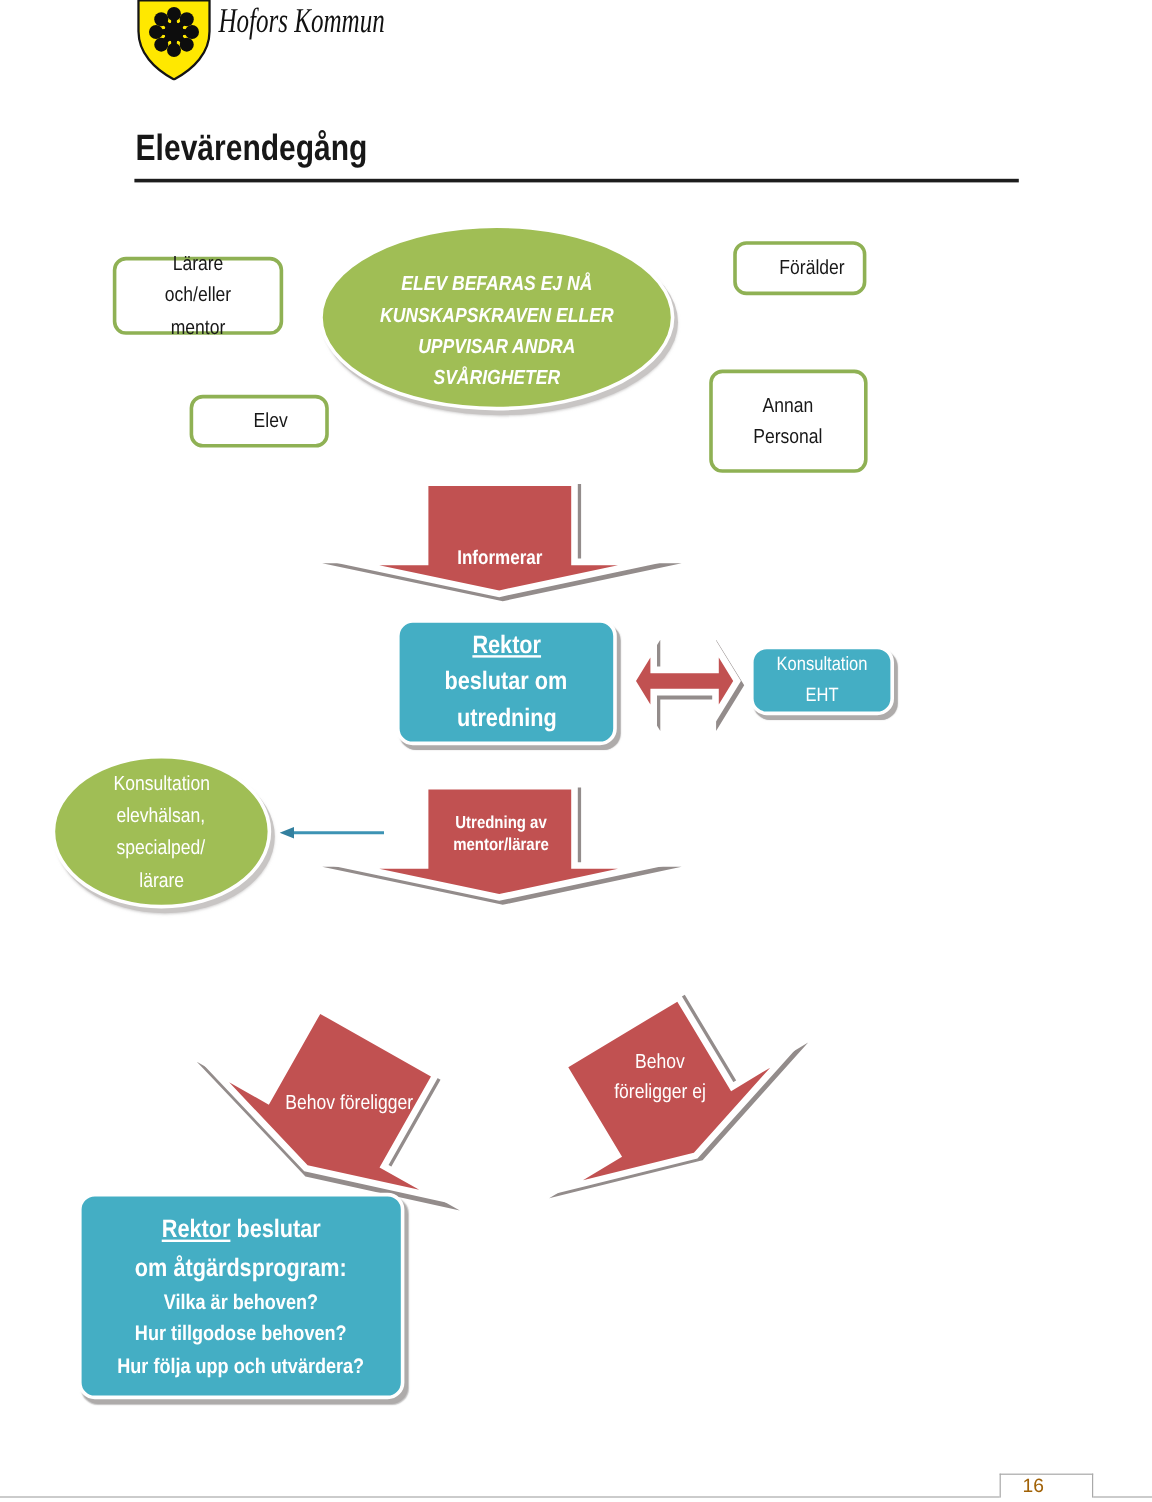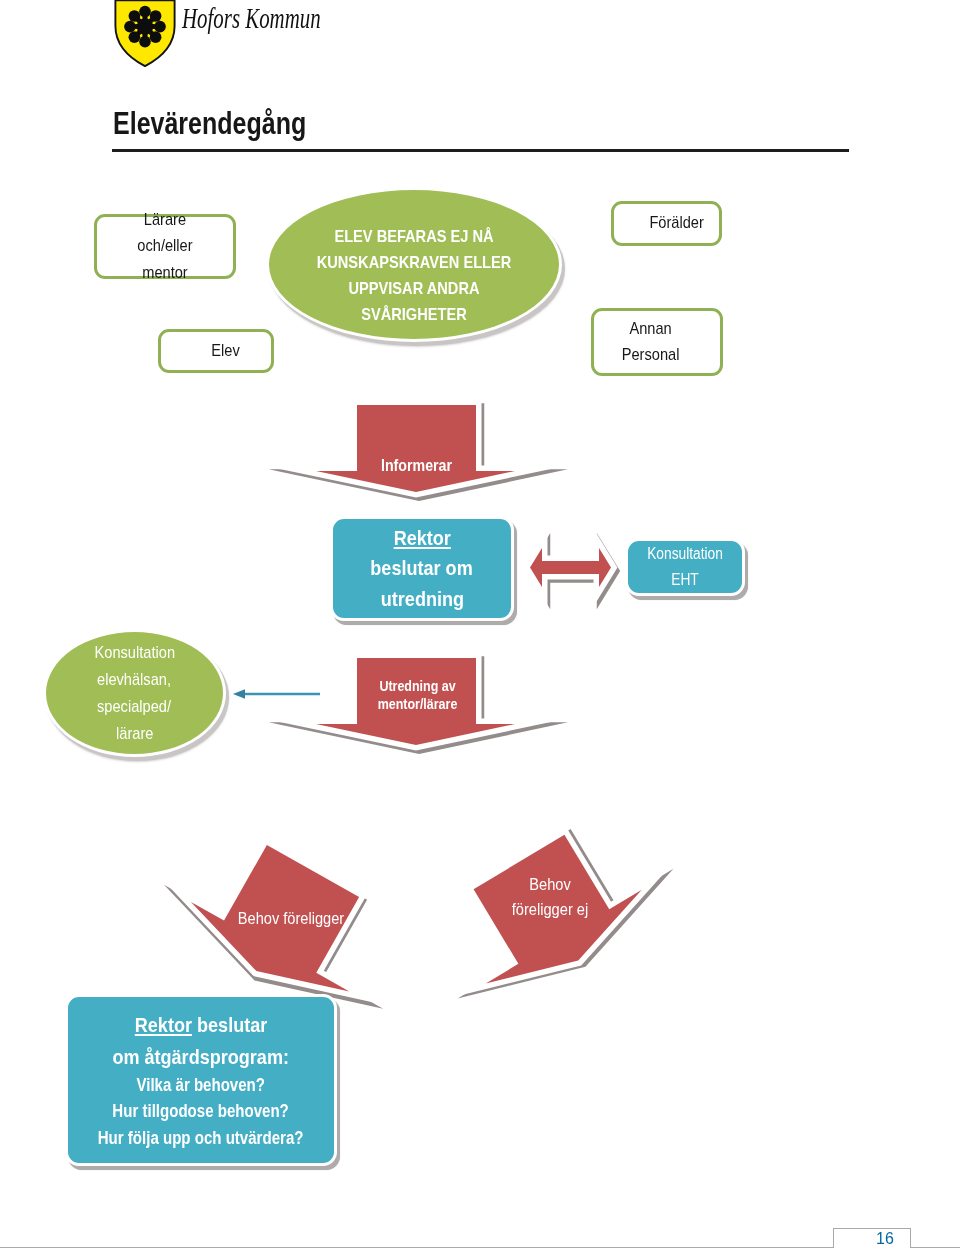--- a/index.html
+++ b/index.html
@@ -37,23 +37,23 @@
   
   .bbox{background:#44AEC4;border-radius:14px;color:#fff;
     border:3.5px solid #fff;
     box-shadow:3px 4px 0 0 #aeabaa, 3px 4px 1px 0 rgba(150,148,148,.6);}
 
   .node u{text-decoration:underline;text-underline-offset:2px;}
 
   #n-teacher{left:94px;top:214px;width:142px;height:65px;padding:0 20px;}
   #n-student{left:158px;top:329px;width:116px;height:44px;}
   #n-parent{left:611px;top:201px;width:111px;height:45px;}
-  #n-staff{left:591px;top:308px;width:132px;height:68px;padding:0 36px;align-items:flex-end;}
+  #n-staff{left:591px;top:308px;width:132px;height:86px;padding:0 36px;}
   #n-concern{left:266px;top:187px;width:296px;height:155px;font-size:17px;
-    font-weight:bold;line-height:1.53;padding:22px 30px 0;}
+    font-weight:bold;line-height:1.53;padding:22px 30px 0;font-style:italic;}
 
   svg.arrow{position:absolute;overflow:visible;}
   svg.arrow .sh{fill:#938c8b;stroke:#938c8b;stroke-width:10.5;stroke-linejoin:miter;
     stroke-miterlimit:18;transform:translate(3px,3.6px);}
   svg.arrow .wt{fill:#fff;stroke:#fff;stroke-width:11;stroke-linejoin:miter;stroke-miterlimit:18;}
   svg.arrow .rd{fill:#C15151;}
   .arrowlabel{position:absolute;color:#fff;font-weight:bold;text-align:center;
     display:flex;align-items:center;justify-content:center;}
 
   #a-informerar{left:316px;top:405px;}
@@ -79,21 +79,21 @@
   #n-action{left:65px;top:994px;width:272px;height:172px;font-size:17.5px;font-weight:bold;line-height:1.5;text-align:center;}
   #n-action .big{font-size:21px;}
   #n-noaction{left:536px;top:994px;width:238px;height:119px;font-size:21px;font-weight:bold;line-height:1.47;}
 
   
   #footer-rule-left{position:absolute;left:0;top:1247px;width:833px;height:1.4px;background:#a9a9a9;}
   #footer-rule-right{position:absolute;left:911px;top:1247px;width:49px;height:1.4px;background:#a9a9a9;}
   #page-num-tab{position:absolute;left:833px;top:1228px;width:78px;height:20px;
     border:1.4px solid #a9a9a9;border-bottom:none;box-sizing:border-box;}
   #page-number{position:absolute;left:833px;top:1228px;width:56px;height:21px;
-    display:flex;align-items:center;justify-content:center;font-size:16px;color:#0369a1;padding-left:24px;}
+    display:flex;align-items:center;justify-content:center;font-size:16px;color:#a16207;}
 </style>
 </head>
 <body>
 
 <div class="page">
 
   <svg id="logo-shield" viewBox="0 0 62 68">
     <path d="M1.4 1.4 H60.6 V27 C60.6 45 47.5 58.5 31 67.2 C14.5 58.5 1.4 45 1.4 27 Z" fill="#FFE800" stroke="#141414" stroke-width="1.9" stroke-linejoin="round"></path>
     <g id="rosette" fill="#0d0d0d" fill-rule="nonzero">
         <path d="M 34.00 21.50 Q 32.35 17.05 34.40 12.60 L 27.60 12.60 Q 29.65 17.05 28.00 21.50 Z"></path>

